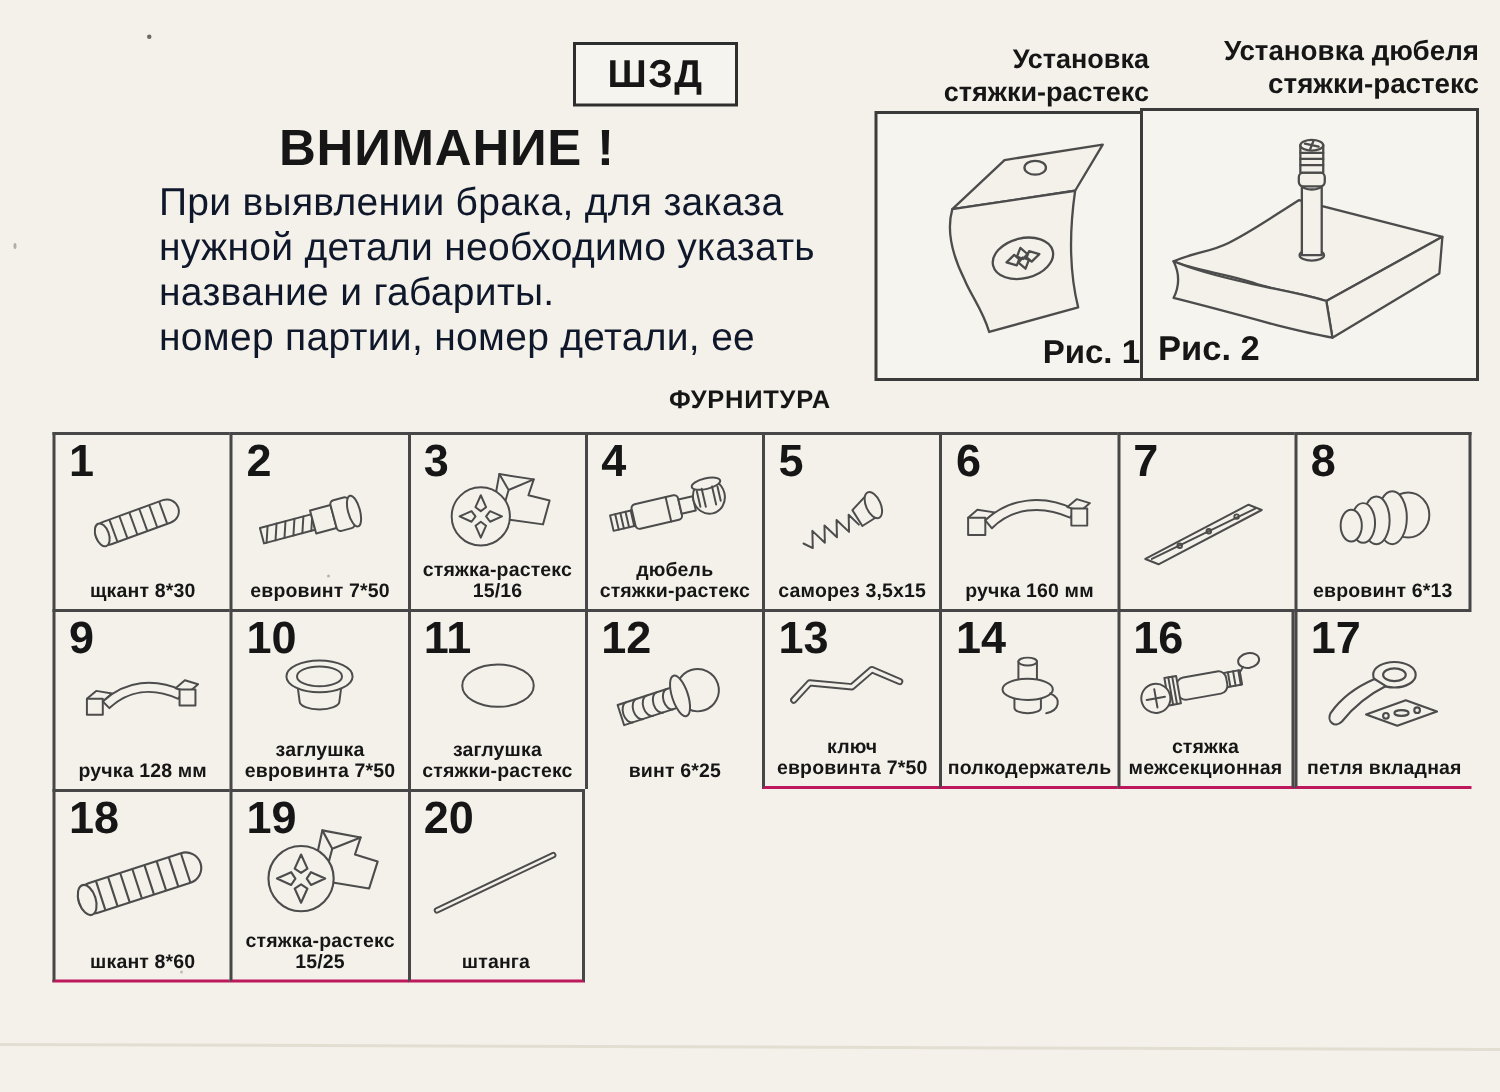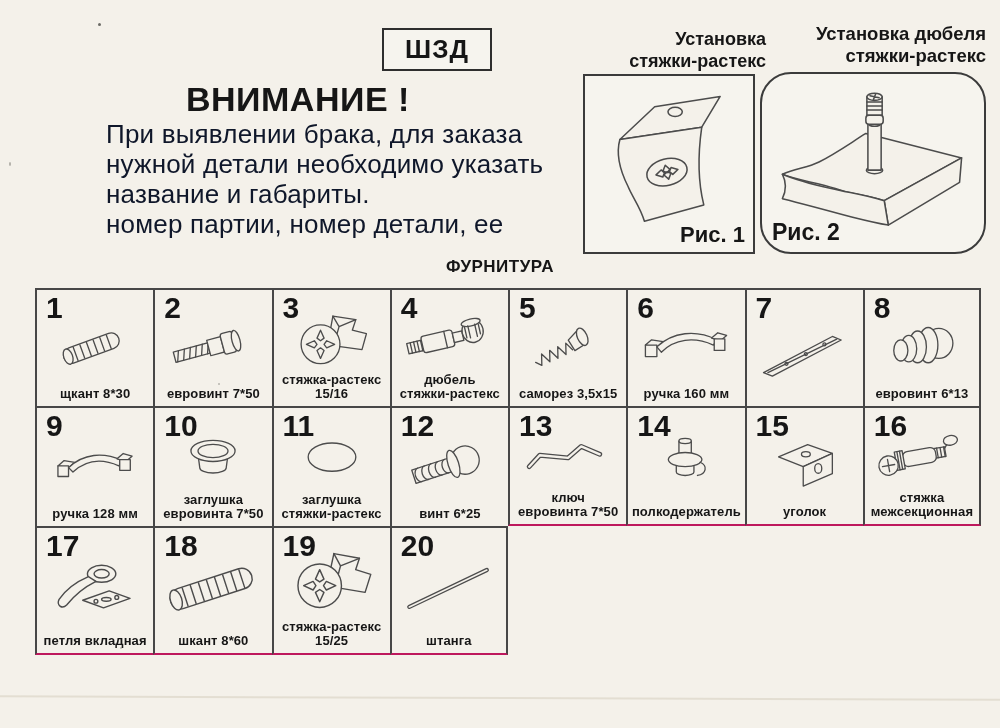--- a/index.html
+++ b/index.html
@@ -17,22 +17,22 @@
     display:flex;align-items:center;justify-content:center;
     font-weight:bold;font-size:26px;letter-spacing:1px;
   }
   .attn-title{left:186px;top:80px;font-weight:bold;font-size:34px;letter-spacing:.5px;}
   .attn-text{left:106px;top:119px;width:440px;font-size:26px;line-height:30px;letter-spacing:.2px;color:#0f172a;}
   
   .fig-title{font-weight:bold;font-size:18px;line-height:21.5px;text-align:right;}
   .fig1-title{left:570px;top:29px;width:196px;}
   .fig2-title{left:748px;top:23px;width:238px;font-size:18.5px;}
   .figbox{border:2px solid #3b3b3b;background:#f6f4ee;}
-  .fig1-box{left:583px;top:74px;width:168px;height:176px;}
-  .fig2-box{left:760px;top:72px;width:222px;height:178px;border-radius:31px;}
+  .fig1-box{left:583px;top:74px;width:168px;height:176px;padding-left:15px;}
+  .fig2-box{left:760px;top:72px;width:222px;height:178px;}
   .fig-cap{position:absolute;font-weight:bold;font-size:22px;}
   .cap1{right:8px;bottom:4px;}
   .cap2{left:10px;bottom:6px;font-size:23px;}
   
   .furn-title{left:0;top:257px;width:1000px;text-align:center;font-weight:bold;font-size:17px;letter-spacing:.5px;}
   .grid{
     left:35px;top:288px;width:946px;
     display:grid;grid-template-columns:repeat(8,1fr);
     grid-template-rows:118px 120px 129px;
   }
@@ -315,32 +315,20 @@
           <rect class="f" x="47" y="8" width="14" height="16"></rect>
           <ellipse class="f" cx="54" cy="8" rx="7" ry="3"></ellipse>
           <path class="f" d="M44 30 h20 v13 a10 4 0 0 1 -20 0 Z"></path>
           <ellipse class="f" cx="54" cy="29" rx="19" ry="8"></ellipse>
           <path class="s" d="M71 32 c9 4 7 13 -3 15"></path>
         </svg>
       </div>
       <div class="lbl">полкодержатель</div>
     </div>
 
-    <div class="cell bB">
-      <div class="num">15</div>
-      <div class="art">
-        <svg viewBox="0 0 110 68">
-          <path class="f" d="M25 26 L58 12 L86 22 L53 37 Z"></path>
-          <ellipse class="s" cx="56" cy="23" rx="5" ry="3"></ellipse>
-          <path class="f" d="M53 37 L86 22 L86 45 L53 59 Z"></path>
-          <ellipse class="s" cx="70" cy="39" rx="4" ry="5.5"></ellipse>
-        </svg>
-      </div>
-      <div class="lbl">уголок</div>
-    </div>
 
     <div class="cell bB bR">
       <div class="num">16</div>
       <div class="art">
         <svg viewBox="0 0 110 68">
             <g transform="rotate(-10 55 34)">
           <ellipse class="f" cx="90" cy="21" rx="8" ry="5.5"></ellipse>
           <path class="s" d="M85 25 L80 31"></path>
           <rect class="f" x="69" y="27" width="13" height="11"></rect>
           <path class="s" d="M73 27v11M77 27v11M81 27v11"></path>

